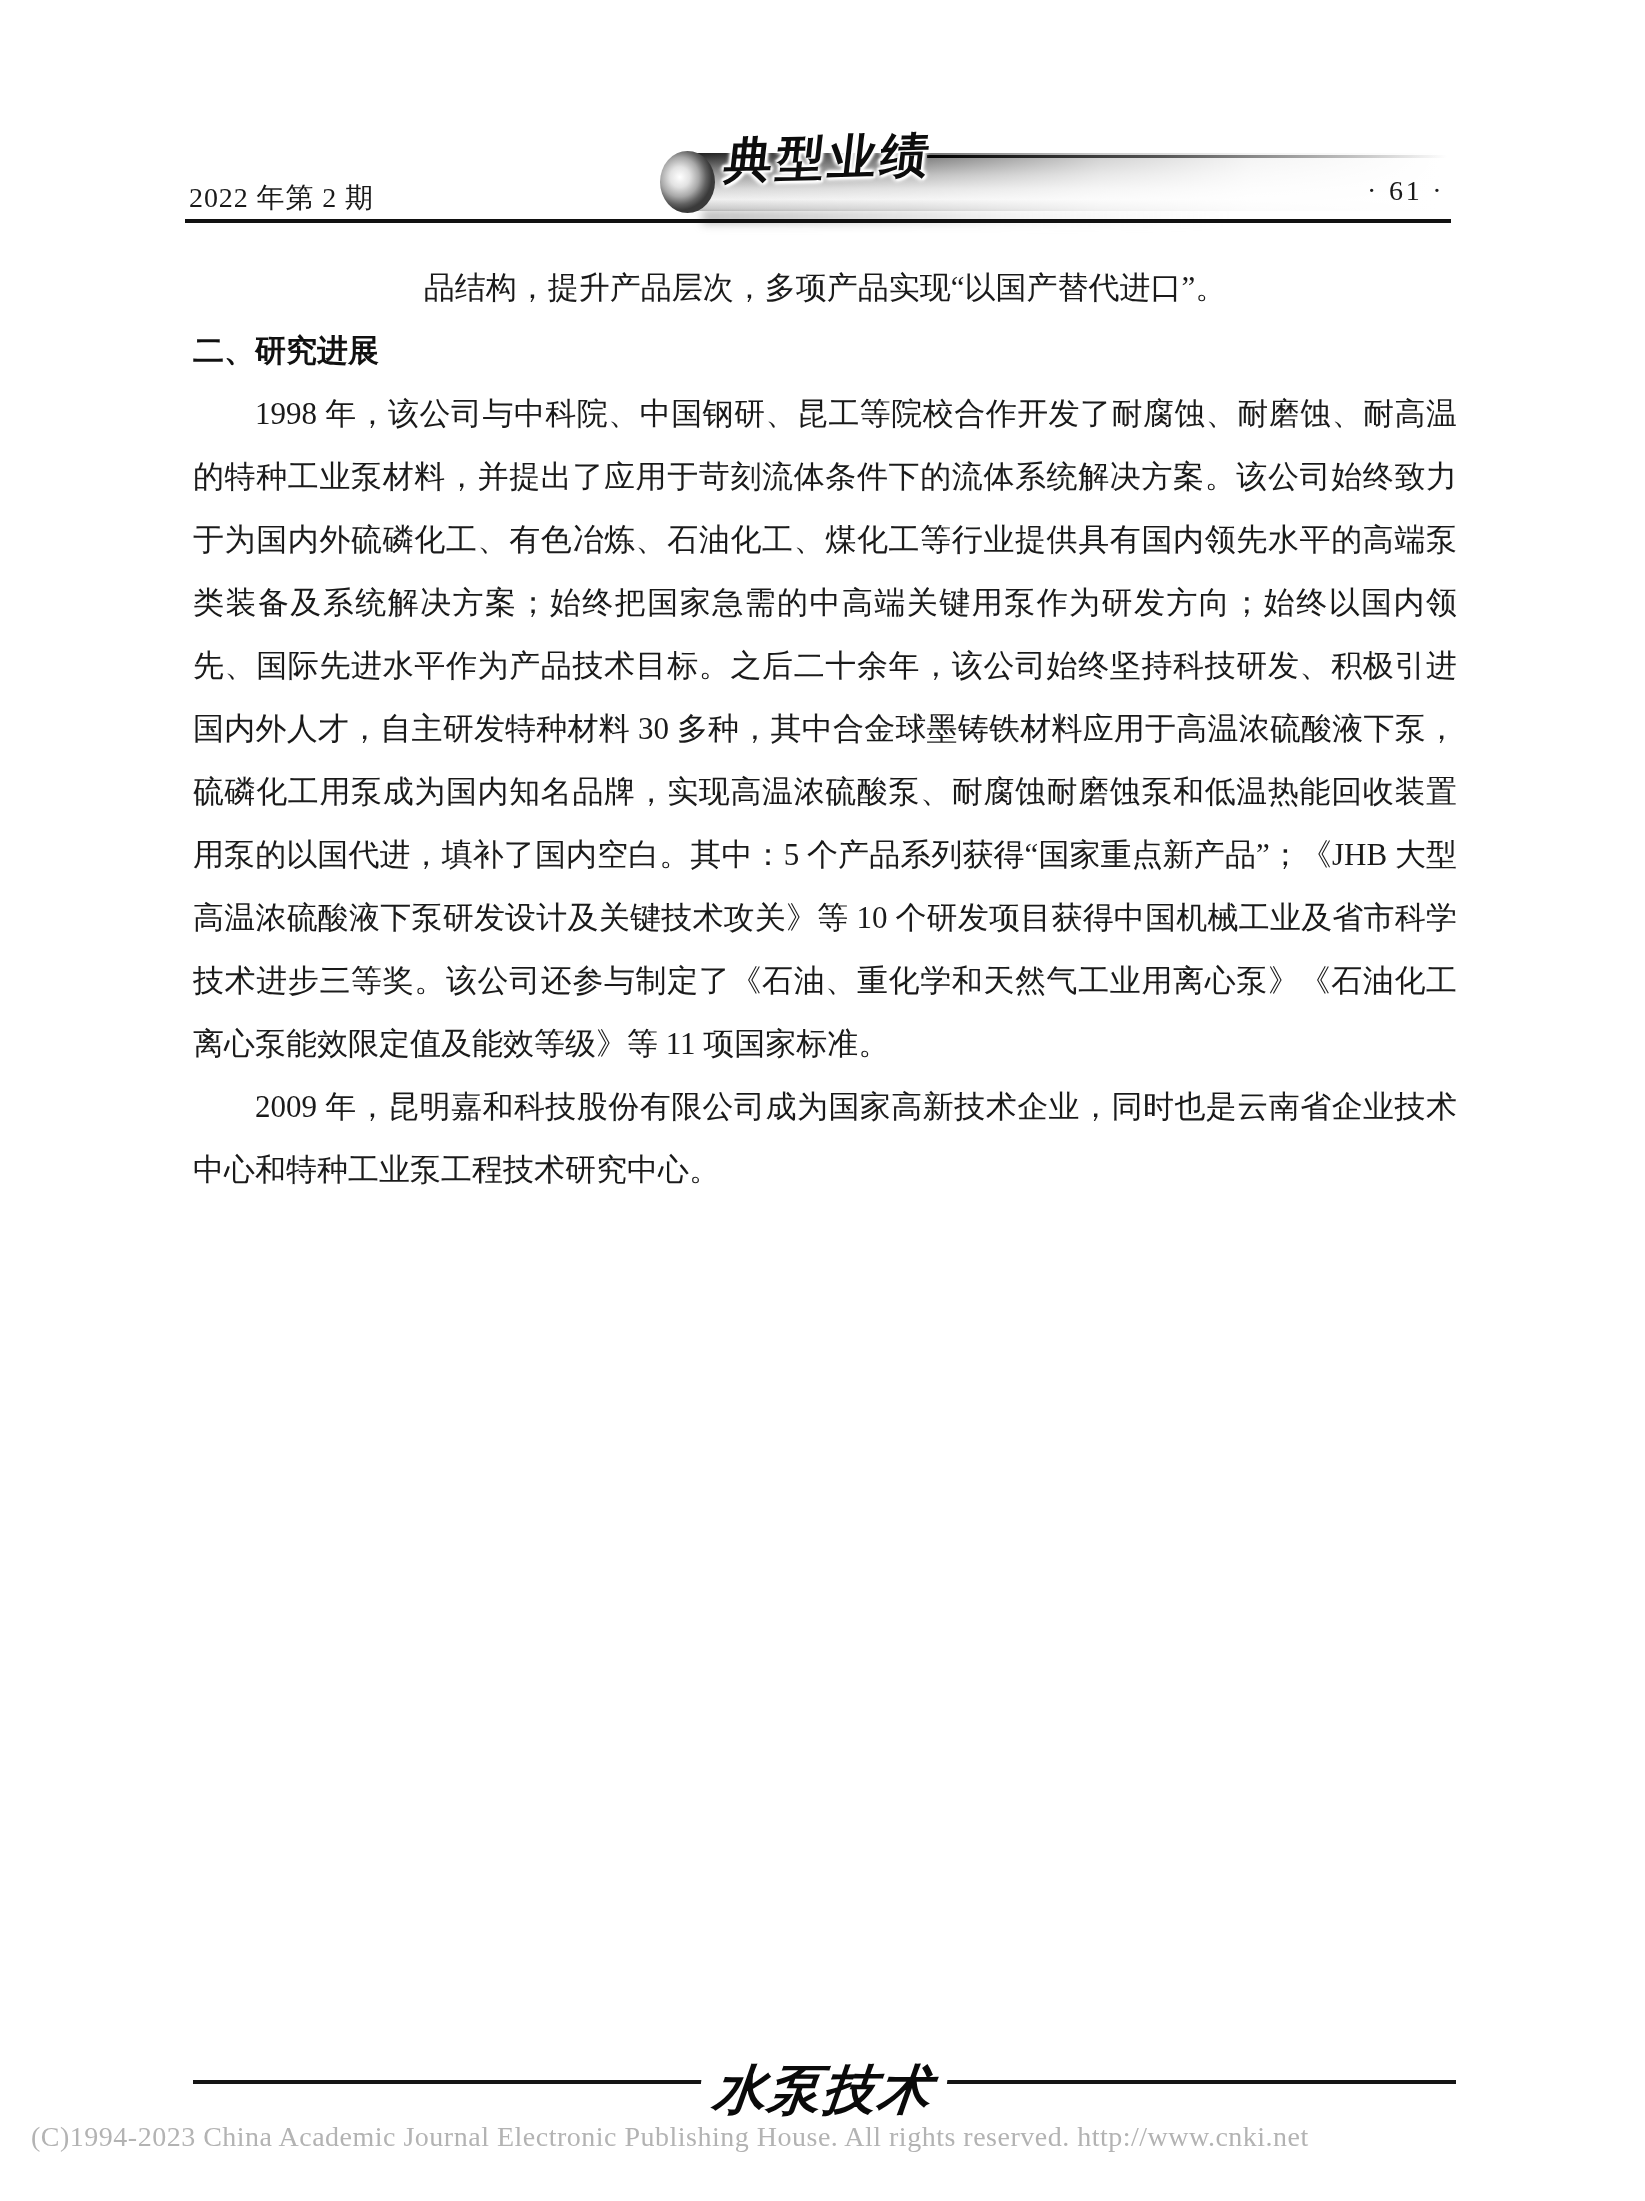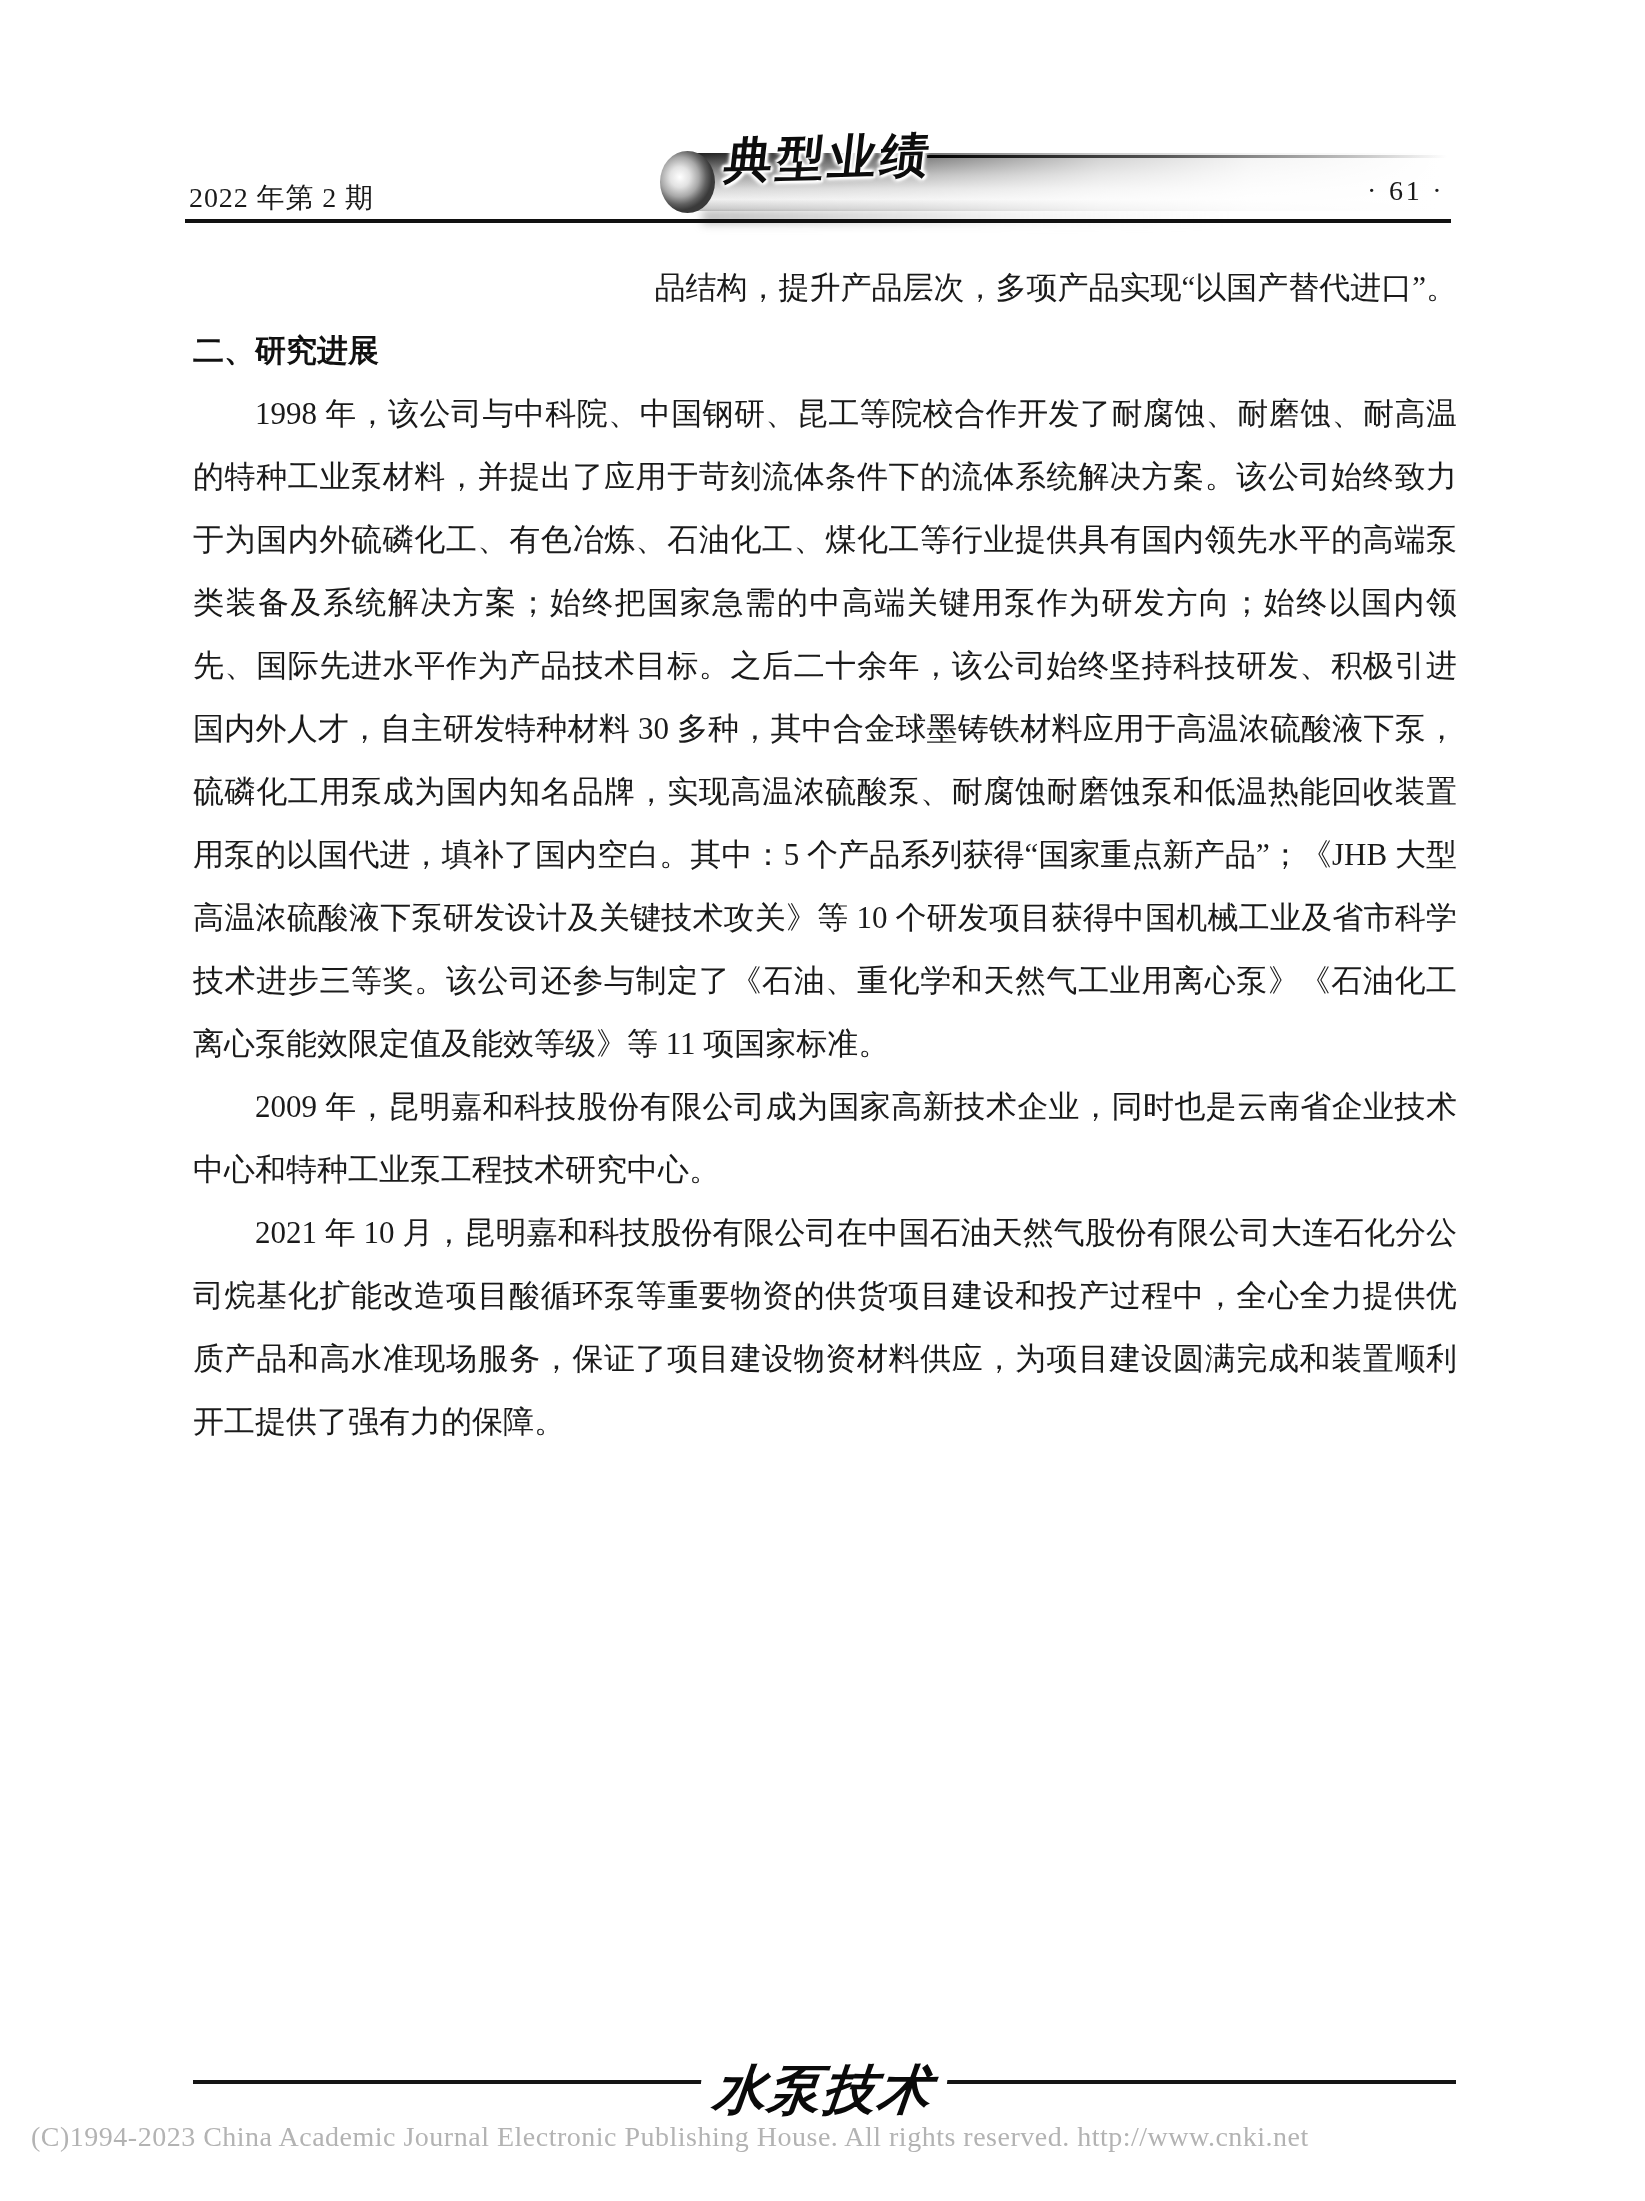--- a/index.html
+++ b/index.html
@@ -45,21 +45,21 @@
   .content{
     position:absolute;left:193px;top:256px;width:1264px;
     font-size:31px;line-height:63px;text-align:justify;
   }
   .content p,.content h2{margin:0;padding:0;}
   .content h2{
     font-family:Liberation Serif, serif;
     font-size:31px;font-weight:bold;color:#111;text-align:left;
   }
   .para{text-indent:2em;}
-  .cont-line{text-align:right;}
+  .cont-line{text-align:center;}
   
   .footer-rule{position:absolute;left:193px;top:2080px;width:1263px;height:3.8px;background:#151515;}
   .journal-logo{
     position:absolute;left:50%;top:2055px;transform:translateX(-50%) skewX(-6deg);
     background:#fff;padding:0 13px;
     font-family:"Liberation Serif","DejaVu Serif",serif;
     font-style:italic;font-weight:bold;font-size:53px;color:#0a0a0a;letter-spacing:1.9px;
     white-space:nowrap;
   }
   .copyright{
@@ -85,21 +85,20 @@
 
     <div class="pageno">· 61 ·</div>
     <div class="header-rule"></div>
   </header>
 
   <main class="content">
     <p class="cont-line">品结构，提升产品层次，多项产品实现“以国产替代进口”。</p>
     <h2>二、研究进展</h2>
     <p class="para">1998 年，该公司与中科院、中国钢研、昆工等院校合作开发了耐腐蚀、耐磨蚀、耐高温的特种工业泵材料，并提出了应用于苛刻流体条件下的流体系统解决方案。该公司始终致力于为国内外硫磷化工、有色冶炼、石油化工、煤化工等行业提供具有国内领先水平的高端泵类装备及系统解决方案；始终把国家急需的中高端关键用泵作为研发方向；始终以国内领先、国际先进水平作为产品技术目标。之后二十余年，该公司始终坚持科技研发、积极引进国内外人才，自主研发特种材料 30 多种，其中合金球墨铸铁材料应用于高温浓硫酸液下泵，硫磷化工用泵成为国内知名品牌，实现高温浓硫酸泵、耐腐蚀耐磨蚀泵和低温热能回收装置用泵的以国代进，填补了国内空白。其中：5 个产品系列获得“国家重点新产品”；《JHB 大型高温浓硫酸液下泵研发设计及关键技术攻关》等 10 个研发项目获得中国机械工业及省市科学技术进步三等奖。该公司还参与制定了《石油、重化学和天然气工业用离心泵》《石油化工离心泵能效限定值及能效等级》等 11 项国家标准。</p>
     <p class="para">2009 年，昆明嘉和科技股份有限公司成为国家高新技术企业，同时也是云南省企业技术中心和特种工业泵工程技术研究中心。</p>
-    <p class="para">2021 年 10 月，昆明嘉和科技股份有限公司在中国石油天然气股份有限公司大连石化分公司烷基化扩能改造项目酸循环泵等重要物资的供货项目建设和投产过程中，全心全力提供优质产品和高水准现场服务，保证了项目建设物资材料供应，为项目建设圆满完成和装置顺利开工提供了强有力的保障。</p>
   </main>
 
   <footer>
     <div class="footer-rule"></div>
     <div class="journal-logo">水泵技术</div>
     <div class="copyright">(C)1994-2023 China Academic Journal Electronic Publishing House. All rights reserved.   http://www.cnki.net</div>
   </footer>
 
 </div>
 

